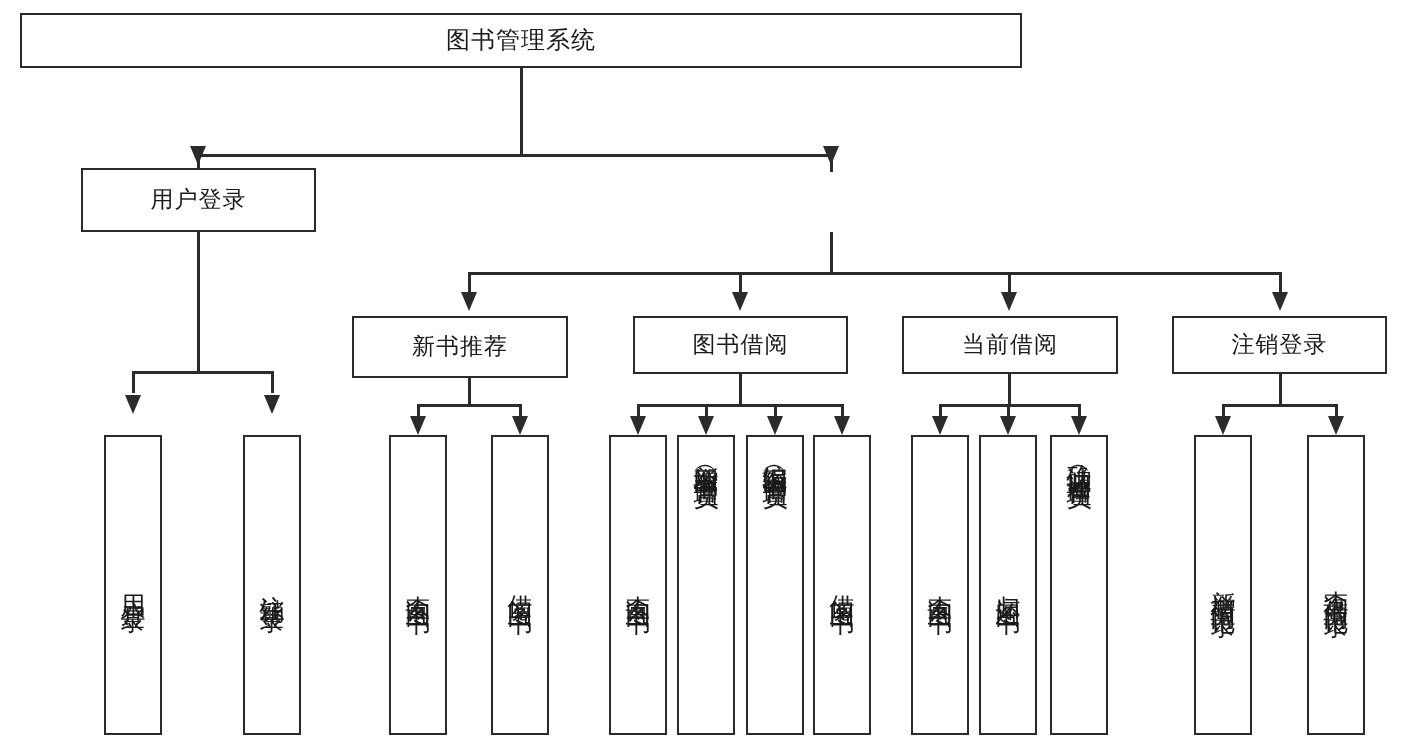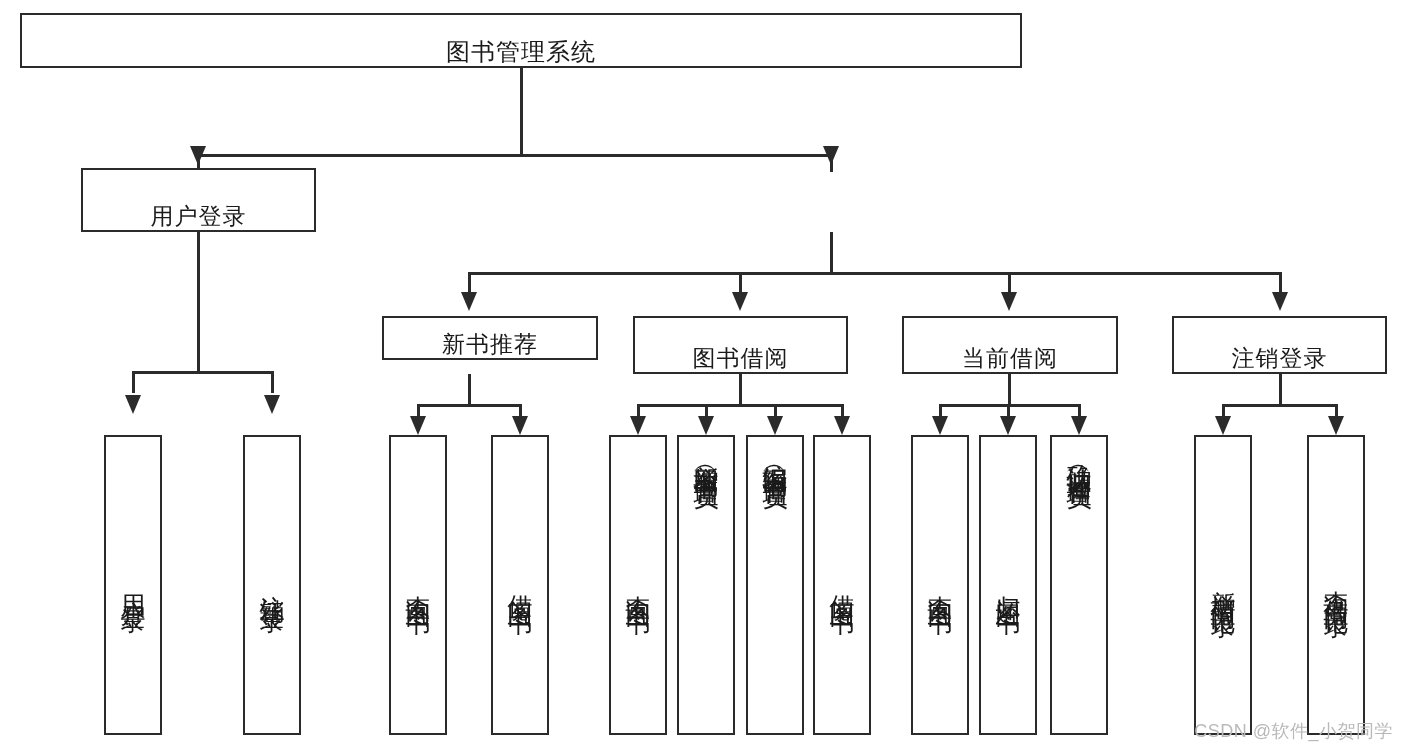--- a/index.html
+++ b/index.html
@@ -16,21 +16,21 @@
     height: 747px;
     background: #ffffff;
     overflow: hidden;
   }
   .node {
     position: absolute;
     box-sizing: border-box;
     border: 2.5px solid #2b2b2b;
     background: #ffffff;
     display: flex;
-    align-items: flex-end;
+    align-items: center;
     justify-content: center;
     color: #1a1a1a;
     z-index: 3;
   }
   .node .lbl {
     display: block;
     text-align: center;
     line-height: 1.18;
     color: #1a1a1a;
   }
@@ -160,21 +160,21 @@
 
   <div class="node h root" style="left:20px; top:13px; width:1002px; height:55px;">
     <span class="lbl">图书管理系统</span>
   </div>
 
   <div class="node h" style="left:81px; top:168px; width:235px; height:64px;">
     <span class="lbl">用户登录</span>
   </div>
 
 
-  <div class="node h" style="left:382px; top:316px; width:216px; height:44px;">
+  <div class="node h" style="left:352px; top:316px; width:216px; height:62px;">
     <span class="lbl">新书推荐</span>
   </div>
 
   <div class="node h" style="left:633px; top:316px; width:215px; height:58px;">
     <span class="lbl">图书借阅</span>
   </div>
 
   <div class="node h" style="left:902px; top:316px; width:216px; height:58px;">
     <span class="lbl">当前借阅</span>
   </div>
@@ -220,14 +220,13 @@
     <span class="lbl">确认归还（管理员）</span>
   </div>
 
   <div class="node v mid" style="left:1194px; top:435px; width:58px; height:300px;">
     <span class="lbl">新增借阅记录</span>
   </div>
   <div class="node v mid" style="left:1307px; top:435px; width:58px; height:300px;">
     <span class="lbl">查询借阅记录</span>
   </div>
 
-  <div id="watermark">CSDN @软件_小贺同学</div>
 </div>
 
 </body></html>

